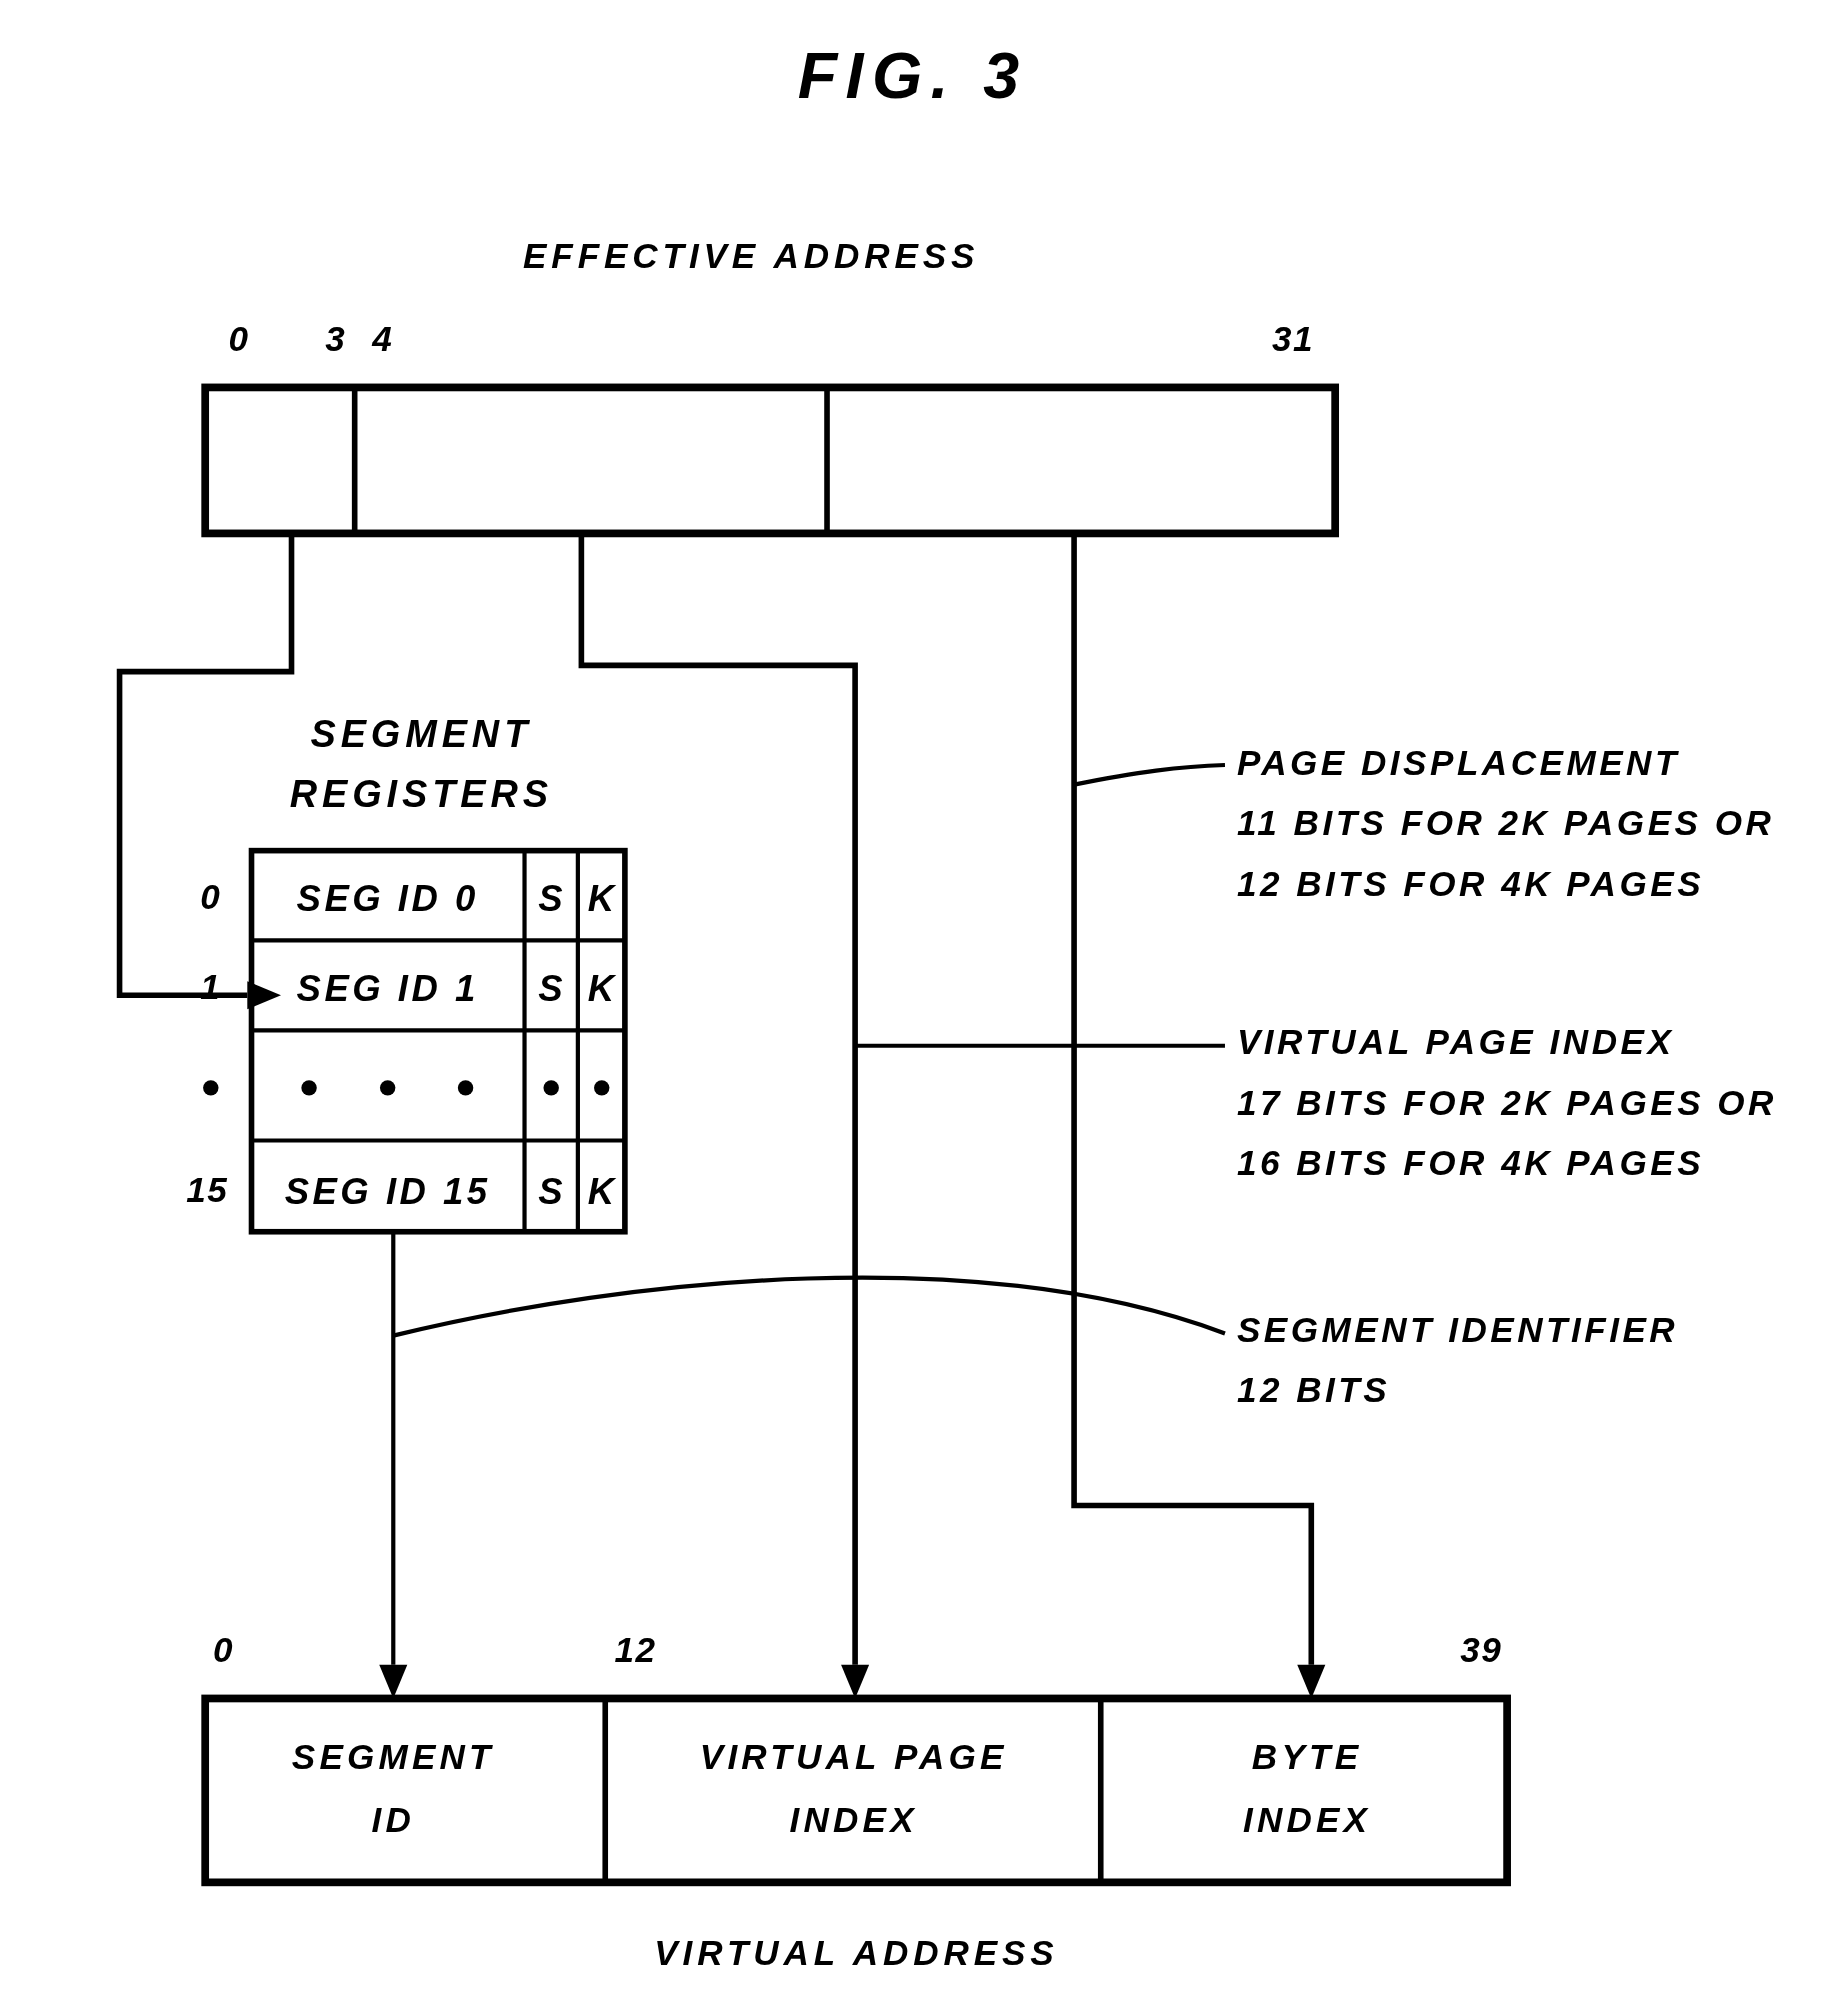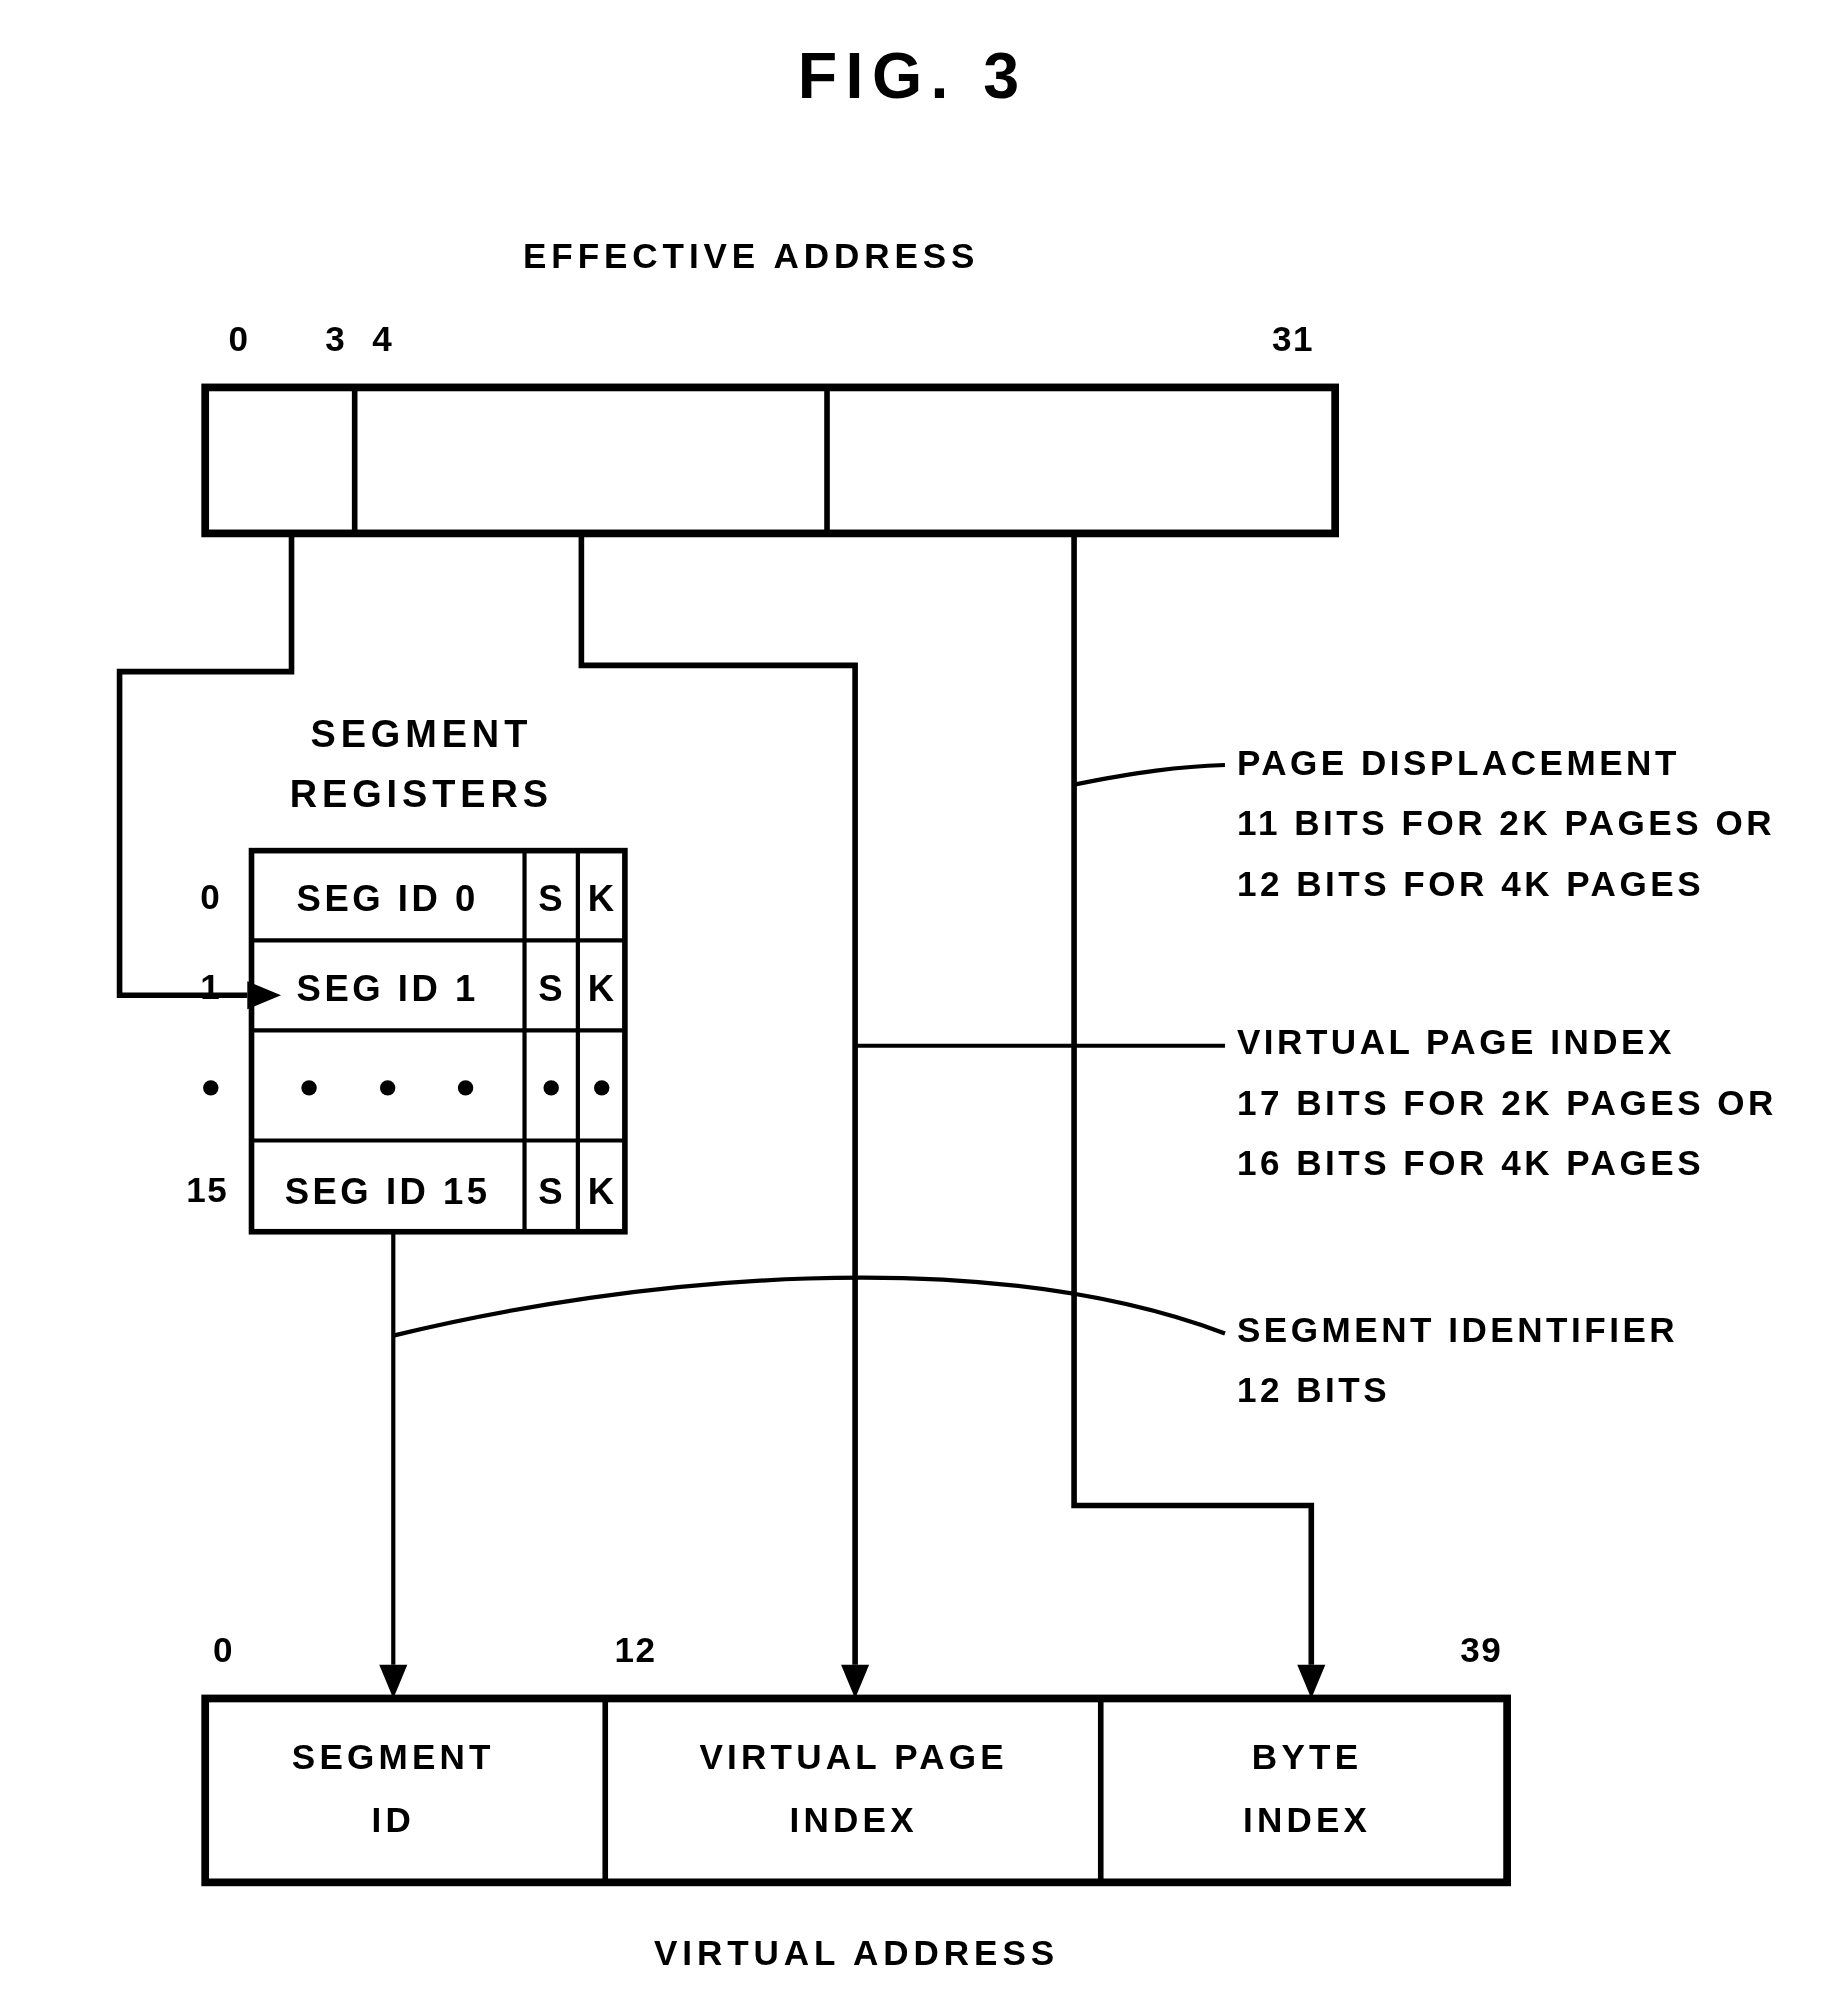--- a/index.html
+++ b/index.html
@@ -11,20 +11,21 @@
     width: 1826px;
     height: 2015px;
     font-family: "Liberation Sans", sans-serif;
     overflow: hidden;
   }
   #figure-root {
     position: relative;
     width: 1826px;
     height: 1442px;
     background: #ffffff;
+    font-style: italic;
   }
   svg#diagram {
     position: absolute;
     left: 0;
     top: 0;
     width: 1826px;
     height: 2015px;
     display: block;
   }
   

